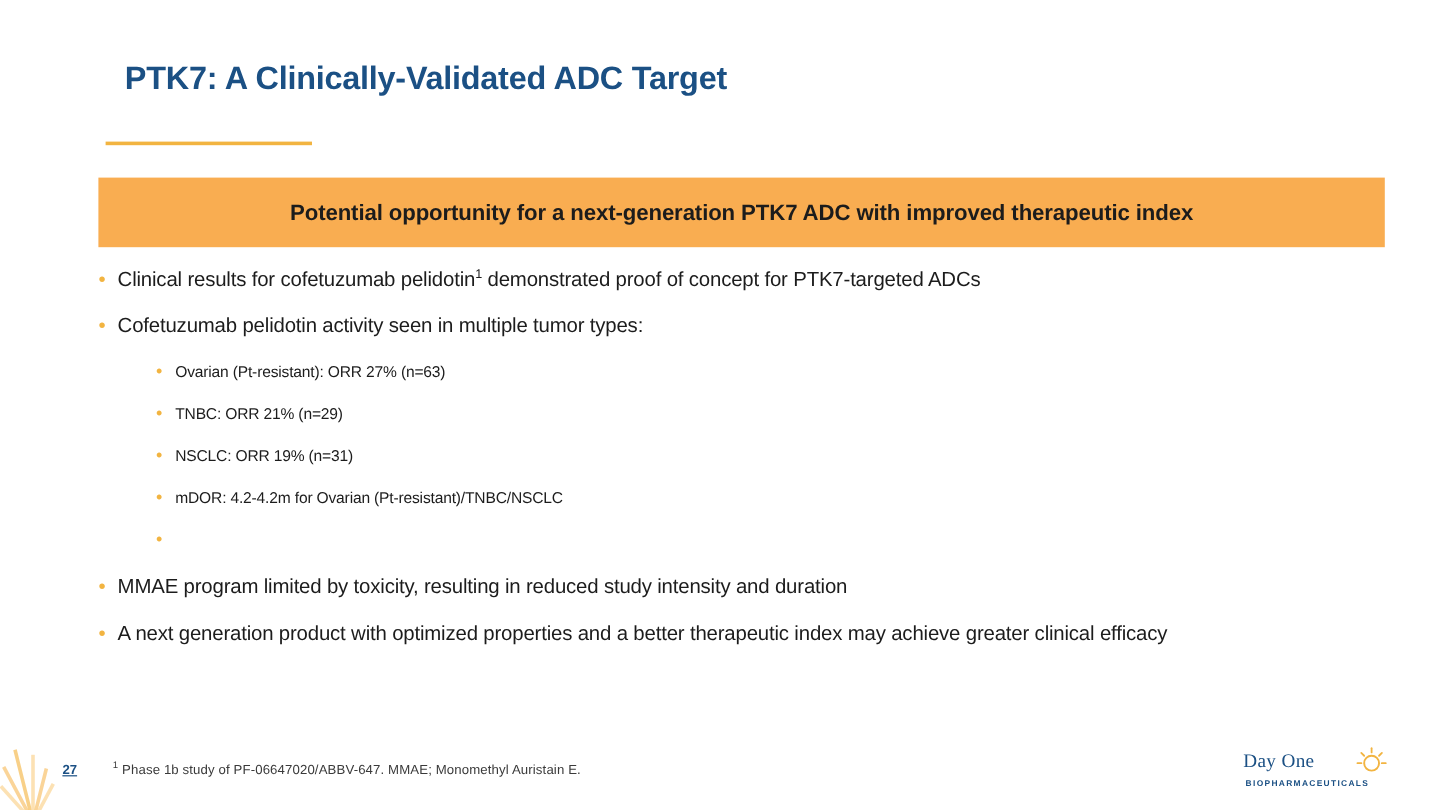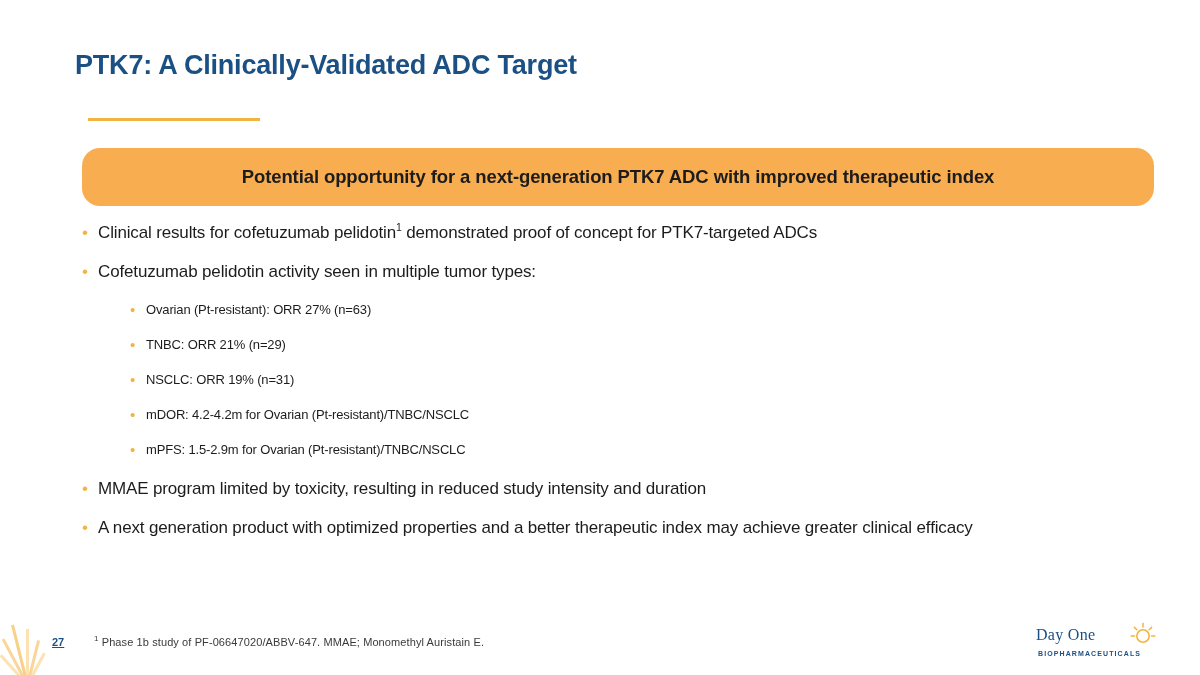--- a/index.html
+++ b/index.html
@@ -19,21 +19,21 @@
     position: relative;
     width: 1200px;
     height: 675px;
     background: #ffffff;
     box-sizing: border-box;
   }
 
   
   .title {
     position: absolute;
-    left: 75px;
+    left: 104px;
     top: 50px;
     font-size: 27px;
     font-weight: bold;
     color: #1b5084;
     letter-spacing: -0.2px;
     white-space: nowrap;
   }
   .title-rule {
     position: absolute;
     left: 88px;
@@ -47,21 +47,20 @@
   .banner {
     position: absolute;
     left: 82px;
     top: 148px;
     width: 1072px;
     height: 58px;
     background: #f9ad51;
     display: flex;
     align-items: center;
     justify-content: center;
-    border-radius: 18px;
   }
   .banner-text {
     font-size: 18.5px;
     font-weight: bold;
     color: #1c1c1c;
     text-align: center;
     letter-spacing: -0.1px;
   }
 
   
@@ -242,21 +241,20 @@
       <div class="bullet">
         <div class="dot">•</div>
         <div class="btext">NSCLC: ORR 19% (n=31)</div>
       </div>
       <div class="bullet">
         <div class="dot">•</div>
         <div class="btext">mDOR: 4.2-4.2m for Ovarian (Pt-resistant)/TNBC/NSCLC</div>
       </div>
       <div class="bullet">
         <div class="dot">•</div>
-        <div class="btext">mPFS: 1.5-2.9m for Ovarian (Pt-resistant)/TNBC/NSCLC</div>
       </div>
     </div>
 
     <div class="group-gap"></div>
 
     <div class="bullet">
       <div class="dot">•</div>
       <div class="btext">MMAE program limited by toxicity, resulting in reduced study intensity and duration</div>
     </div>
 

